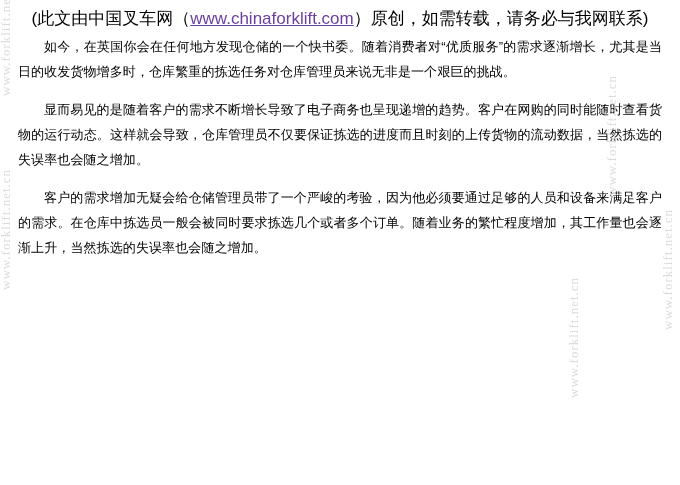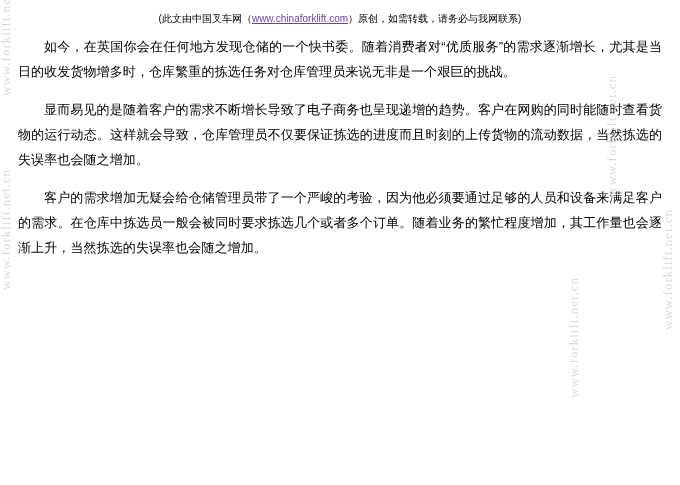--- a/index.html
+++ b/index.html
@@ -17,21 +17,21 @@
   }
   .page {
     position: relative;
     width: 680px;
     height: 485px;
     box-sizing: border-box;
     padding: 10px 18px 0 18px;
   }
   .source-line {
     text-align: center;
-    font-size: 10px;
+    font-size: 17px;
     line-height: 18px;
     color: #000000;
     margin: 0 0 6px 0;
     white-space: nowrap;
   }
   .source-line a {
     color: #6b3fa0;
     text-decoration: underline;
   }
   .body-text p {

